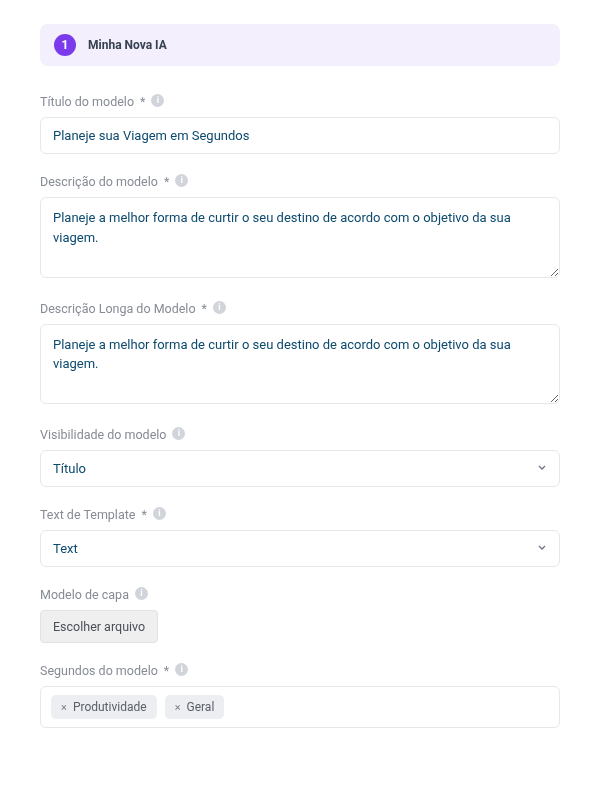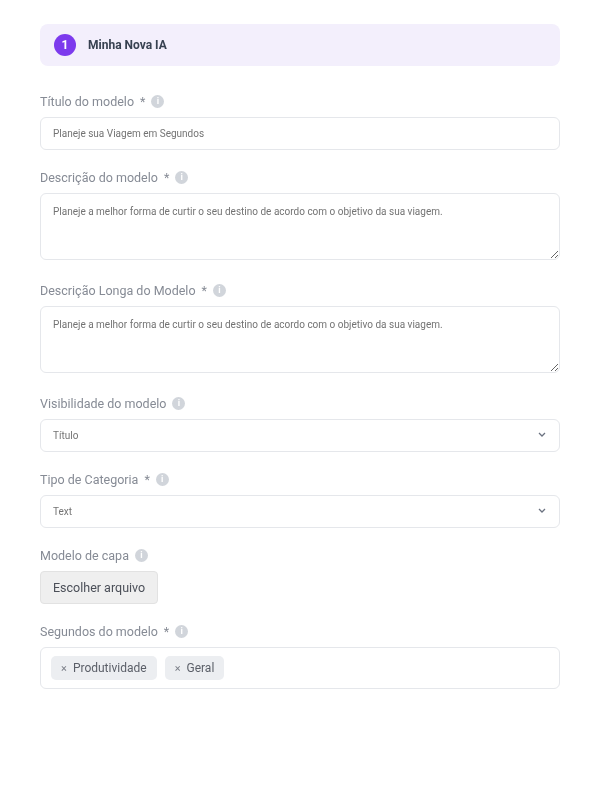--- a/index.html
+++ b/index.html
@@ -35,21 +35,20 @@
     .section-title {
       font-size: 12px;
       font-weight: 700;
       color: #374151;
     }
     .form-group {
       margin-bottom: 20px;
     }
     .label-row {
       display: flex;
-      align-items: center;
       gap: 6px;
       margin-bottom: 8px;
       font-size: 12.5px;
       color: #868b95;
     }
     .required-star { color: #868b95; }
     .info-icon {
       width: 13px;
       height: 13px;
       border-radius: 50%;
@@ -60,23 +59,23 @@
       display: inline-flex;
       align-items: center;
       justify-content: center;
       line-height: 1;
     }
     .text-input, .select-input, .textarea-input {
       width: 100%;
       border: 1px solid #e5e7eb;
       border-radius: 6px;
       padding: 10px 12px;
-      font-size: 10px;
+      font-size: 13px;
       font-family: inherit;
-      color: #737373;
+      color: #0c4a6e;
       background: #ffffff;
     }
     .textarea-input {
       resize: both;
       min-height: 58px;
       line-height: 1.5;
     }
     .select-input {
       appearance: none;
       position: relative;
@@ -183,21 +182,21 @@
     <span class="chevron">
       <svg width="12" height="12" viewBox="0 0 24 24" fill="none" stroke="currentColor" stroke-width="2.5">
           <polyline points="6 9 12 15 18 9"></polyline>
         </svg>
     </span>
   </div>
 </div>
 
 <div class="form-group">
   <div class="label-row">
-    <span>Tipo de Categoria</span>
+    <span>Text de Template</span>
     <span class="required-star">*</span>
     <span class="info-icon">i</span>
   </div>
   <div class="select-wrap">
     <div class="select-input">Text</div>
     <span class="chevron">
       <svg width="12" height="12" viewBox="0 0 24 24" fill="none" stroke="currentColor" stroke-width="2.5">
           <polyline points="6 9 12 15 18 9"></polyline>
         </svg>
     </span>

